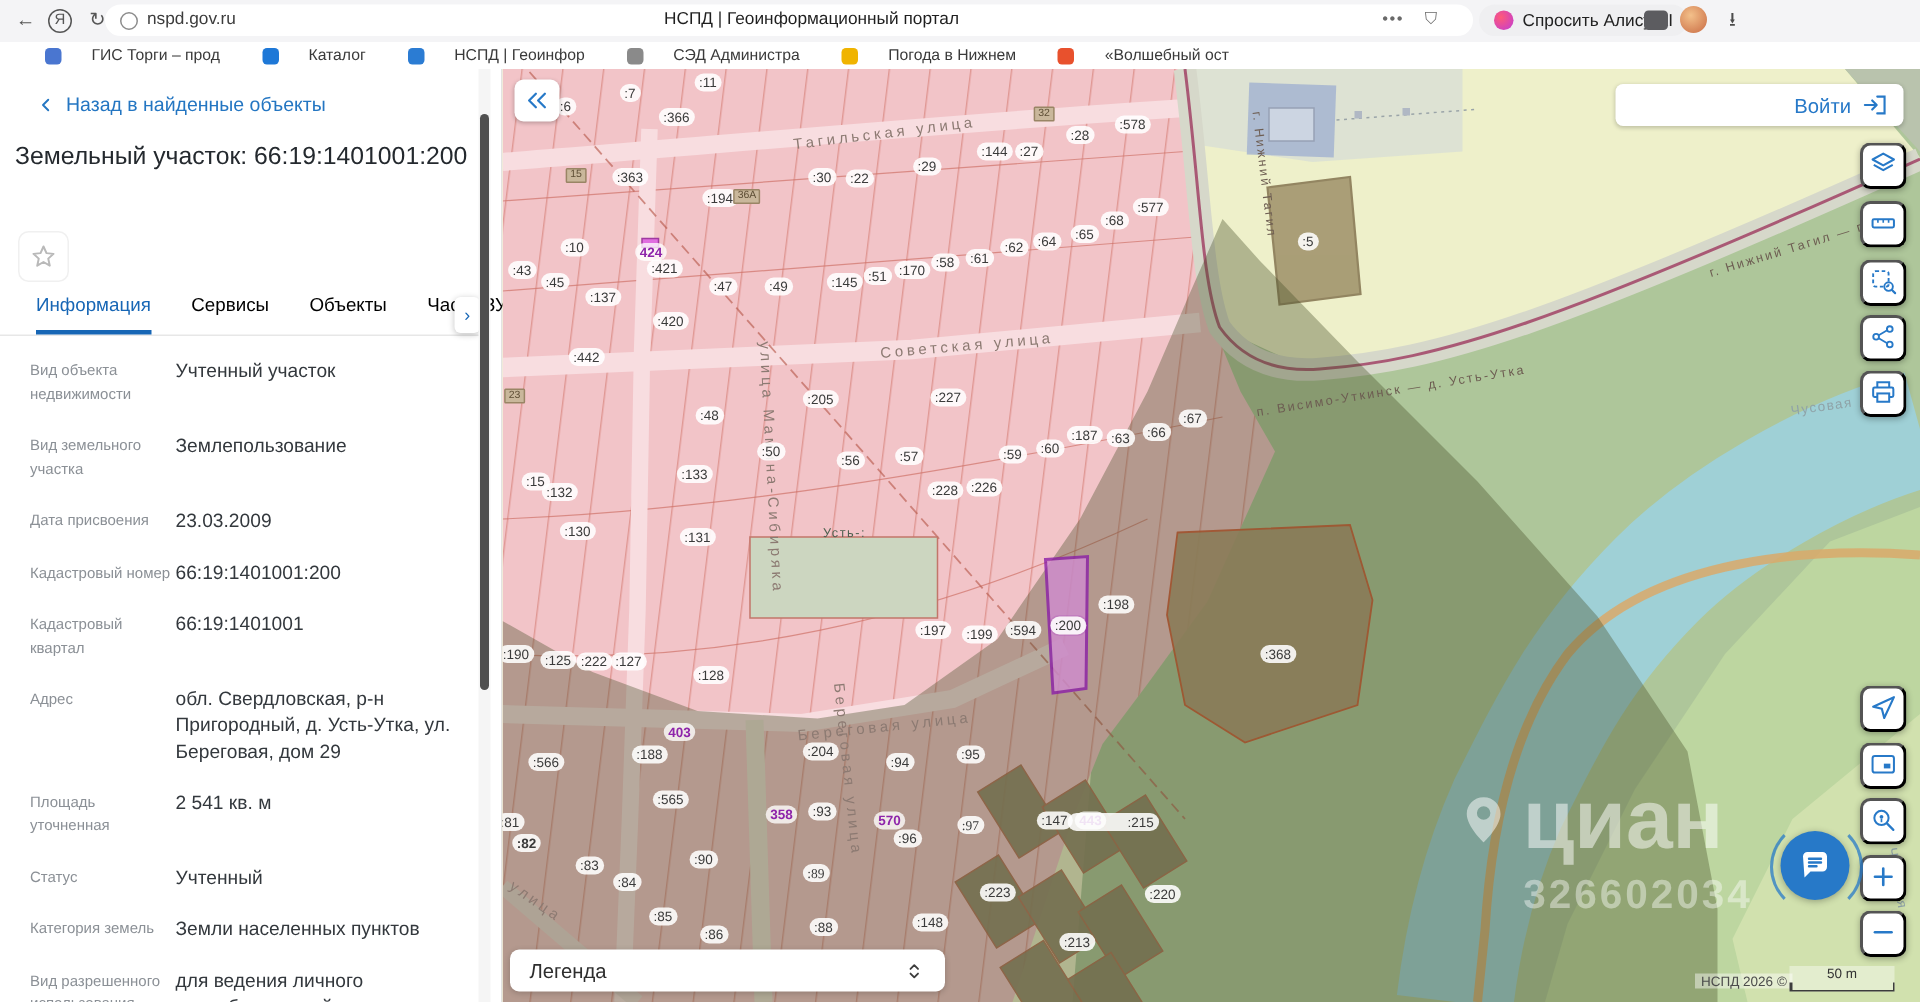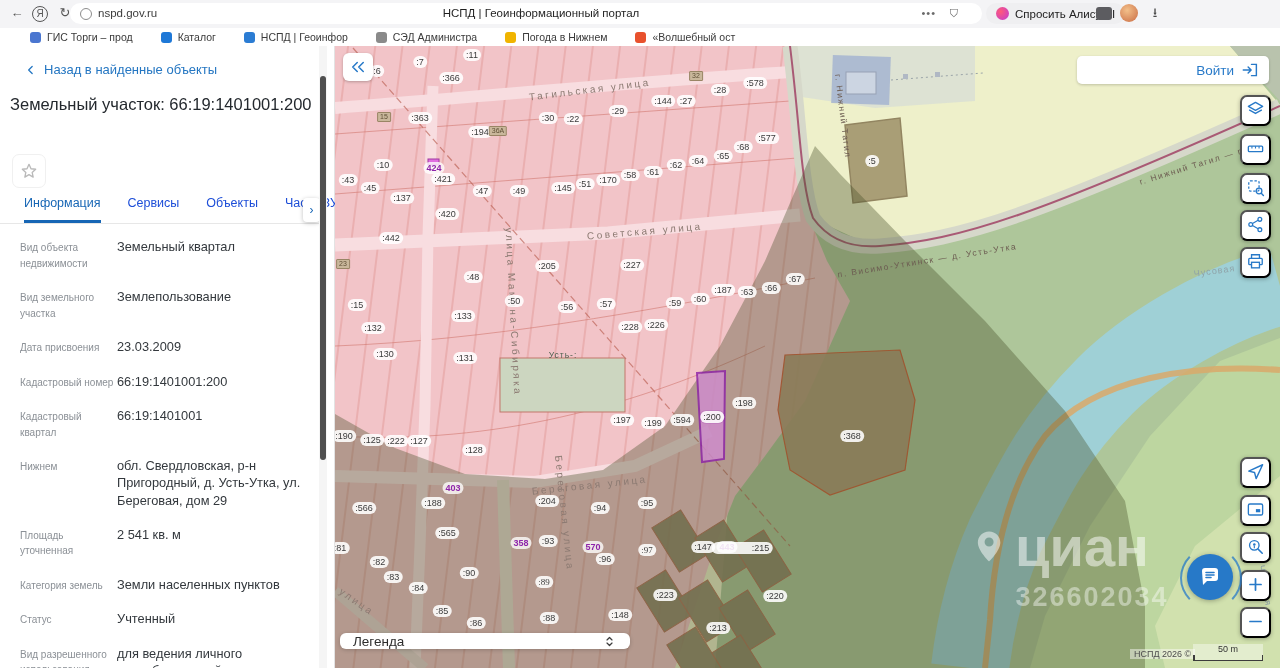--- a/index.html
+++ b/index.html
@@ -14,29 +14,29 @@
   #urlbar .dots{position:absolute;right:46px;top:4px;color:#6a6a6a;font-size:11px;letter-spacing:1px;}
   #urlbar .bmk{position:absolute;right:24px;top:4px;color:#6a6a6a;font-size:11px;}
   #alice{position:absolute;left:986px;top:3px;height:21px;border-radius:11px;background:#efeff1;display:flex;align-items:center;gap:6px;padding:0 10px;}
   #alice .orb{width:13px;height:13px;border-radius:50%;background:radial-gradient(circle at 35% 35%,#ff5a78,#c13bd6);}
   #alice .lbl{font-size:11.5px;color:#222;}
   #ext{position:absolute;left:1096px;top:7px;width:16px;height:13px;background:#5c5c60;border-radius:3px;}
   #avatar{position:absolute;left:1120px;top:4px;width:18px;height:18px;border-radius:50%;background:radial-gradient(circle at 40% 35%,#f3c08a,#c96b43);}
   #dl{position:absolute;left:1146px;top:4px;width:18px;height:18px;color:#4c4c4c;font-size:13px;text-align:center;line-height:18px;}
   
   #bookbar{position:absolute;left:0;top:28px;width:1280px;height:18px;background:#fff;display:flex;align-items:center;gap:28px;padding-left:30px;box-sizing:border-box;}
-  .bk{display:flex;align-items:center;gap:6px;font-size:10.5px;color:#3a3a3a;white-space:nowrap;justify-content:center;}
+  .bk{display:flex;align-items:center;gap:20px;font-size:10.5px;color:#3a3a3a;white-space:nowrap;justify-content:center;}
   .bk .fav{width:11px;height:11px;border-radius:3px;background:#888;flex:0 0 auto;}
   
   #panel{position:absolute;left:0;top:46px;width:335px;height:622px;background:#fff;border-right:1px solid #e3e3e3;box-sizing:border-box;}
   #back{position:absolute;left:24px;top:16px;display:flex;align-items:flex-end;gap:6px;color:#2476c2;font-size:13px;cursor:pointer;text-decoration:none;}
   #ptitle{position:absolute;left:10px;top:38px;width:310px;font-size:16.5px;font-weight:500;color:#24292e;}
   #favbtn{position:absolute;left:12px;top:108px;width:34px;height:34px;border:1px solid #f0f0f0;border-radius:7px;background:#fff;color:#b9b9b9;display:flex;align-items:center;justify-content:center;}
   #tabs{position:absolute;left:0;top:150px;width:320px;height:28px;border-bottom:1px solid #e7e7e7;display:flex;gap:27px;padding-left:24px;box-sizing:border-box;}
-  .tab{font-size:12.5px;color:#1d4ed8;white-space:nowrap;padding-bottom:9px;cursor:pointer;}
+  .tab{font-size:12.5px;color:#000000;white-space:nowrap;padding-bottom:9px;cursor:pointer;}
   .tab.k-active{color:#1766b5;border-bottom:3px solid #1766b5;}
   #tabmore{position:absolute;left:303px;top:152px;width:17px;height:24px;background:#fff;border-radius:4px;box-shadow:0 1px 4px rgba(0,0,0,.25);color:#1766b5;font-size:12px;text-align:center;line-height:24px;}
   #fields{position:absolute;left:20px;top:192px;width:292px;}
   .frow{display:flex;margin-bottom:17px;}
   .flabel{width:97px;flex:0 0 auto;font-size:10px;color:#8b9096;line-height:1.55;padding-top:2px;}
   .fvalue{font-size:12.8px;color:#33383d;line-height:1.35;}
   #pscroll{position:absolute;right:7px;top:0;width:8px;height:622px;background:#f5f5f5;}
   #pthumb{position:absolute;right:8px;top:30px;width:6px;height:384px;background:#4f4f4f;border-radius:3px;}
   
   #map{position:absolute;left:335px;top:46px;width:945px;height:622px;overflow:hidden;background:#eef0ca;}
@@ -50,21 +50,21 @@
   .slabel.k-rd{font-size:8.5px;letter-spacing:1.5px;color:#6d5d52;}
   .slabel.k-rv{color:#8fa3a8;font-size:9px;letter-spacing:1px;}
   #collapse{position:absolute;left:8px;top:7px;width:30px;height:28px;background:#fff;border-radius:6px;box-shadow:0 1px 3px rgba(0,0,0,.25);display:flex;align-items:center;justify-content:center;color:#2779c8;}
   #login{position:absolute;left:742px;top:10px;width:192px;height:28px;background:#fff;border-radius:5px;box-shadow:0 1px 3px rgba(0,0,0,.2);display:flex;align-items:center;justify-content:flex-end;gap:7px;padding-right:10px;box-sizing:border-box;}
   #login .lbl{color:#2779c8;font-size:13.5px;}
   .mtool{position:absolute;width:31px;height:31px;background:#fff;border-radius:7px;box-shadow:0 1px 4px rgba(0,0,0,.3);display:flex;align-items:center;justify-content:center;color:#2779c8;}
   .mtool svg{width:19px;height:19px;}
   #chat{position:absolute;left:852px;top:508px;width:46px;height:46px;border-radius:50%;background:#2779c8;display:flex;align-items:center;justify-content:center;box-shadow:0 1px 5px rgba(0,0,0,.3);}
   #chat::before,#chat::after{content:"";position:absolute;width:58px;height:58px;left:-7px;top:-7px;border-radius:50%;border:2px solid rgba(39,121,200,.75);border-color:transparent transparent transparent rgba(39,121,200,.75);}
   #chat::after{transform:rotate(180deg);}
-  #legend{position:absolute;left:5px;top:587px;width:290px;height:16px;background:#fff;border-radius:6px;box-shadow:0 1px 4px rgba(0,0,0,.2);display:flex;align-items:center;padding:0 13px;box-sizing:border-box;}
+  #legend{position:absolute;left:5px;top:587px;width:290px;height:28px;background:#fff;border-radius:6px;box-shadow:0 1px 4px rgba(0,0,0,.2);display:flex;align-items:center;padding:0 13px;box-sizing:border-box;}
   #legend .lbl{font-size:13.5px;color:#2e2e2e;flex:1;}
   #attrib{position:absolute;left:795px;top:603px;font-size:9px;color:#4c4c4c;background:rgba(255,255,255,.45);padding:0 4px;white-space:nowrap;}
   #scalebar{position:absolute;left:858px;top:598px;width:70px;height:16px;background:rgba(255,255,255,.4);border-bottom:1.5px solid #3c3c3c;text-align:center;font-size:9px;color:#333;}
   #scalebar::before,#scalebar::after{content:"";position:absolute;bottom:0;width:1.5px;height:5px;background:#3c3c3c;}
   #scalebar::before{left:0;} #scalebar::after{right:0;}
   #wm{position:absolute;left:725px;top:500px;transform:translate(-50%,-50%);display:flex;align-items:center;gap:8px;color:rgba(255,255,255,.5);font-size:56px;font-weight:bold;pointer-events:none;}
   #wm2{position:absolute;left:757px;top:551px;transform:translate(-50%,-50%);color:rgba(255,255,255,.42);font-size:27px;font-weight:bold;letter-spacing:2px;pointer-events:none;}
   .svgdefs{position:absolute;width:0;height:0;}
 </style>
 </head>
@@ -210,53 +210,53 @@
         <span class="tab"><span>Сервисы</span></span>
         <span class="tab"><span>Объекты</span></span>
         <span class="tab"><span>Части ЗУ</span></span>
         <span class="tab"><span>Соста</span></span>
       </nav>
     <div id="tabmore">›</div>
     <div id="fields">
 
     <div class="frow">
           <div class="flabel">Вид объекта недвижимости</div>
-          <div class="fvalue">Земельный квартал</div>
+          <div class="fvalue">Учтенный участок</div>
         </div>
         <div class="frow">
           <div class="flabel">Вид земельного участка</div>
           <div class="fvalue">Землепользование</div>
         </div>
         <div class="frow">
           <div class="flabel">Дата присвоения</div>
           <div class="fvalue">23.03.2009</div>
         </div>
         <div class="frow">
           <div class="flabel">Кадастровый номер</div>
           <div class="fvalue">66:19:1401001:200</div>
         </div>
         <div class="frow">
           <div class="flabel">Кадастровый квартал</div>
           <div class="fvalue">66:19:1401001</div>
         </div>
         <div class="frow">
-          <div class="flabel">Нижнем</div>
+          <div class="flabel">Адрес</div>
           <div class="fvalue">обл. Свердловская, р-н Пригородный, д. Усть-Утка, ул. Береговая, дом 29</div>
         </div>
         <div class="frow">
           <div class="flabel">Площадь уточненная</div>
           <div class="fvalue">2 541 кв. м</div>
         </div>
         <div class="frow">
+          <div class="flabel">Статус</div>
+          <div class="fvalue">Учтенный</div>
+        </div>
+        <div class="frow">
           <div class="flabel">Категория земель</div>
           <div class="fvalue">Земли населенных пунктов</div>
-        </div>
-        <div class="frow">
-          <div class="flabel">Статус</div>
-          <div class="fvalue">Учтенный</div>
         </div>
         <div class="frow">
           <div class="flabel">Вид разрешенного использования</div>
           <div class="fvalue">для ведения личного подсобного хозяйства (приусадебный участок)</div>
         </div>
       </div>
     <div id="pscroll"></div>
     <div id="pthumb"></div>
   </aside>
 
@@ -382,21 +382,21 @@
         <span class="plabel" style="position: absolute; left: 184px; top: 145px;"><span>:49</span></span>
         <span class="plabel" style="position: absolute; left: 147px; top: 145px;"><span>:47</span></span>
         <span class="plabel" style="position: absolute; left: 67px; top: 152px;"><span>:137</span></span>
         <span class="plabel" style="position: absolute; left: 35px; top: 142px;"><span>:45</span></span>
         <span class="plabel" style="position: absolute; left: 13px; top: 134px;"><span>:43</span></span>
         <span class="plabel k-v" style="position: absolute; left: 99px; top: 122px;"><span>424</span></span>
         <span class="plabel" style="position: absolute; left: 108px; top: 133px;"><span>:421</span></span>
         <span class="plabel" style="position: absolute; left: 112px; top: 168px;"><span>:420</span></span>
         <span class="plabel" style="position: absolute; left: 56px; top: 192px;"><span>:442</span></span>
         <span class="plabel k-b" style="position: absolute; left: 8px; top: 218px;"><span>23</span></span>
-        <span class="plabel" style="position: absolute; left: 22px; top: 259px;"><span>:15</span></span>
+        <span class="plabel" style="position: absolute; left: 22px; top: 275px;"><span>:15</span></span>
         <span class="plabel" style="position: absolute; left: 38px; top: 282px;"><span>:132</span></span>
         <span class="plabel" style="position: absolute; left: 50px; top: 308px;"><span>:130</span></span>
         <span class="plabel" style="position: absolute; left: 138px; top: 231px;"><span>:48</span></span>
         <span class="plabel" style="position: absolute; left: 128px; top: 270px;"><span>:133</span></span>
         <span class="plabel" style="position: absolute; left: 130px; top: 312px;"><span>:131</span></span>
         <span class="plabel" style="position: absolute; left: 179px; top: 255px;"><span>:50</span></span>
         <span class="plabel" style="position: absolute; left: 212px; top: 220px;"><span>:205</span></span>
         <span class="plabel" style="position: absolute; left: 297px; top: 219px;"><span>:227</span></span>
         <span class="plabel" style="position: absolute; left: 295px; top: 281px;"><span>:228</span></span>
         <span class="plabel" style="position: absolute; left: 321px; top: 279px;"><span>:226</span></span>
@@ -422,21 +422,21 @@
         <span class="plabel" style="position: absolute; left: 84px; top: 395px;"><span>:127</span></span>
         <span class="plabel" style="position: absolute; left: 139px; top: 404px;"><span>:128</span></span>
         <span class="plabel k-v" style="position: absolute; left: 118px; top: 442px;"><span>403</span></span>
         <span class="plabel" style="position: absolute; left: 98px; top: 457px;"><span>:188</span></span>
         <span class="plabel" style="position: absolute; left: 29px; top: 462px;"><span>:566</span></span>
         <span class="plabel" style="position: absolute; left: 112px; top: 487px;"><span>:565</span></span>
         <span class="plabel" style="position: absolute; left: 212px; top: 455px;"><span>:204</span></span>
         <span class="plabel" style="position: absolute; left: 265px; top: 462px;"><span>:94</span></span>
         <span class="plabel" style="position: absolute; left: 312px; top: 457px;"><span>:95</span></span>
         <span class="plabel" style="position: absolute; left: 5px; top: 502px;"><span>:81</span></span>
-        <span class="plabel" style="position: absolute; left: 44px; top: 516px;"><span>:82</span></span>
+        <span class="plabel" style="position: absolute; left: 16px; top: 516px; font-weight: bold;"><span>:82</span></span>
         <span class="plabel" style="position: absolute; left: 58px; top: 531px;"><span>:83</span></span>
         <span class="plabel" style="position: absolute; left: 83px; top: 542px;"><span>:84</span></span>
         <span class="plabel" style="position: absolute; left: 107px; top: 565px;"><span>:85</span></span>
         <span class="plabel" style="position: absolute; left: 141px; top: 577px;"><span>:86</span></span>
         <span class="plabel" style="position: absolute; left: 134px; top: 527px;"><span>:90</span></span>
         <span class="plabel" style="position: absolute; left: 213px; top: 495px;"><span>:93</span></span>
         <span class="plabel k-v" style="position: absolute; left: 186px; top: 497px;"><span>358</span></span>
         <span class="plabel" style="position: absolute; left: 209px; top: 536px; font-family: Liberation Serif, serif;"><span>:89</span></span>
         <span class="plabel k-v" style="position: absolute; left: 258px; top: 501px;"><span>570</span></span>
         <span class="plabel" style="position: absolute; left: 270px; top: 513px;"><span>:96</span></span>

